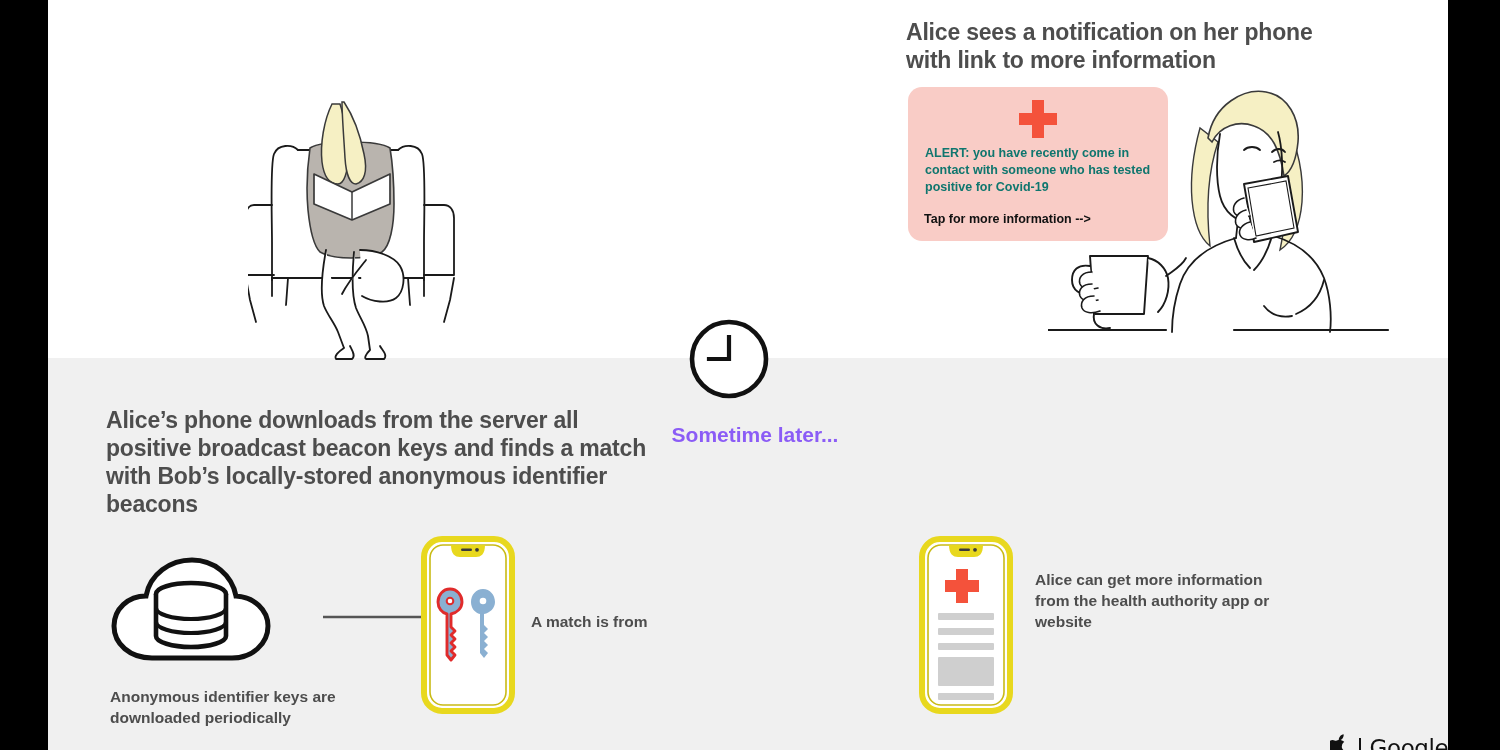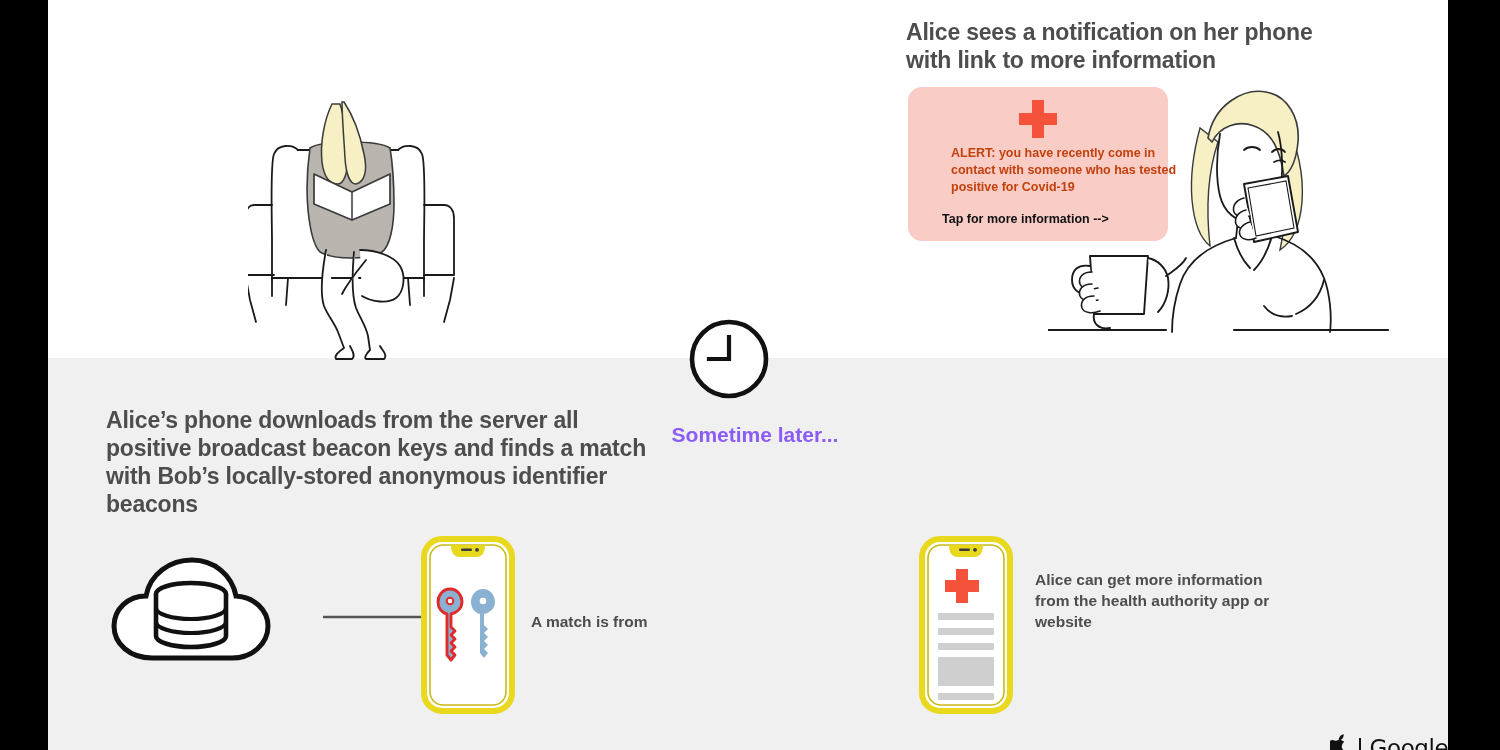--- a/index.html
+++ b/index.html
@@ -37,24 +37,24 @@
   .clock{position:absolute;left:640px;top:318px;}
 
   
   .alert-card{
     position:absolute;left:860px;top:87px;width:260px;height:154px;
     background:#f9ccc6;border-radius:14px;
   }
   .alert-cross{position:absolute;left:105px;top:13px;}
   .alert-text{
     position:absolute;left:17px;top:58px;width:232px;
-    font-size:12.5px;line-height:17px;font-weight:bold;color:#c2410c;margin-left:26px;
+    font-size:12.5px;line-height:17px;font-weight:bold;color:#0f766e;
   }
   .alert-tap{
-    position:absolute;left:34px;top:125px;width:232px;
+    position:absolute;left:16px;top:125px;width:232px;
     font-size:12.5px;font-weight:bold;color:#111;
   }
 
   
   .illus{position:absolute;}
   #illus-sitting{left:200px;top:100px;}
   #illus-woman{left:1000px;top:80px;}
 
   
   #cloud-wrap{position:absolute;left:60px;top:556px;}
@@ -221,20 +221,21 @@
       <g fill="#ffffff" stroke="#111111" stroke-width="4.6">
         <ellipse cx="83" cy="38" rx="35" ry="11"></ellipse>
         <path d="M48 38 L48 80 C48 86 64 91 83 91 C102 91 118 86 118 80 L118 38"></path>
       </g>
       <g fill="none" stroke="#111111" stroke-width="4.2">
         <path d="M48 52 C48 58 64 63 83 63 C102 63 118 58 118 52"></path>
         <path d="M48 66 C48 72 64 77 83 77 C102 77 118 72 118 66"></path>
       </g>
     </svg>
   </div>
+  <div class="caption" id="cap-cloud">Anonymous identifier keys are downloaded periodically</div>
 
   <div id="arrow">
     <svg width="120" height="18" viewBox="0 0 120 18">
       <path d="M0 9 L104 9" stroke="#555555" stroke-width="2.6"></path>
       <path d="M104 2 L118 9 L104 16 Z" fill="#555555"></path>
     </svg>
   </div>
 
   <div id="phone-keys">
     <svg width="96" height="180" viewBox="0 0 96 180">

